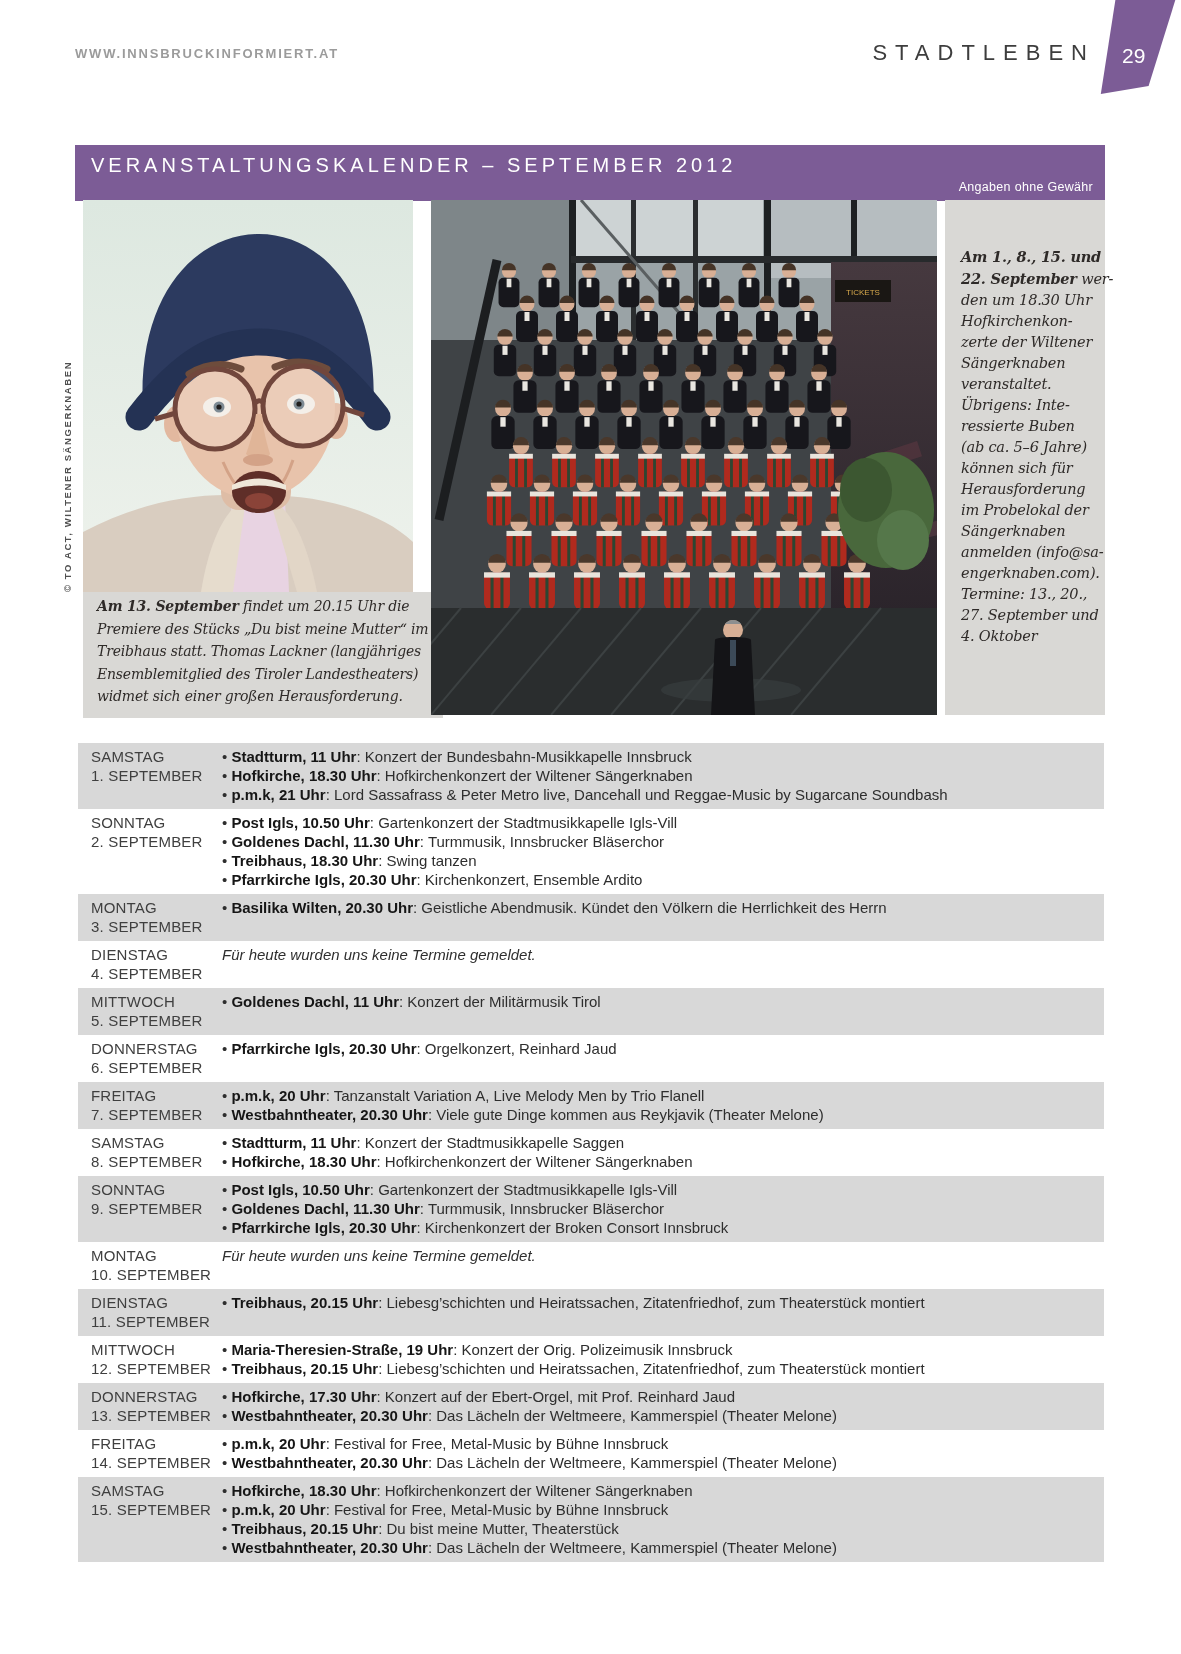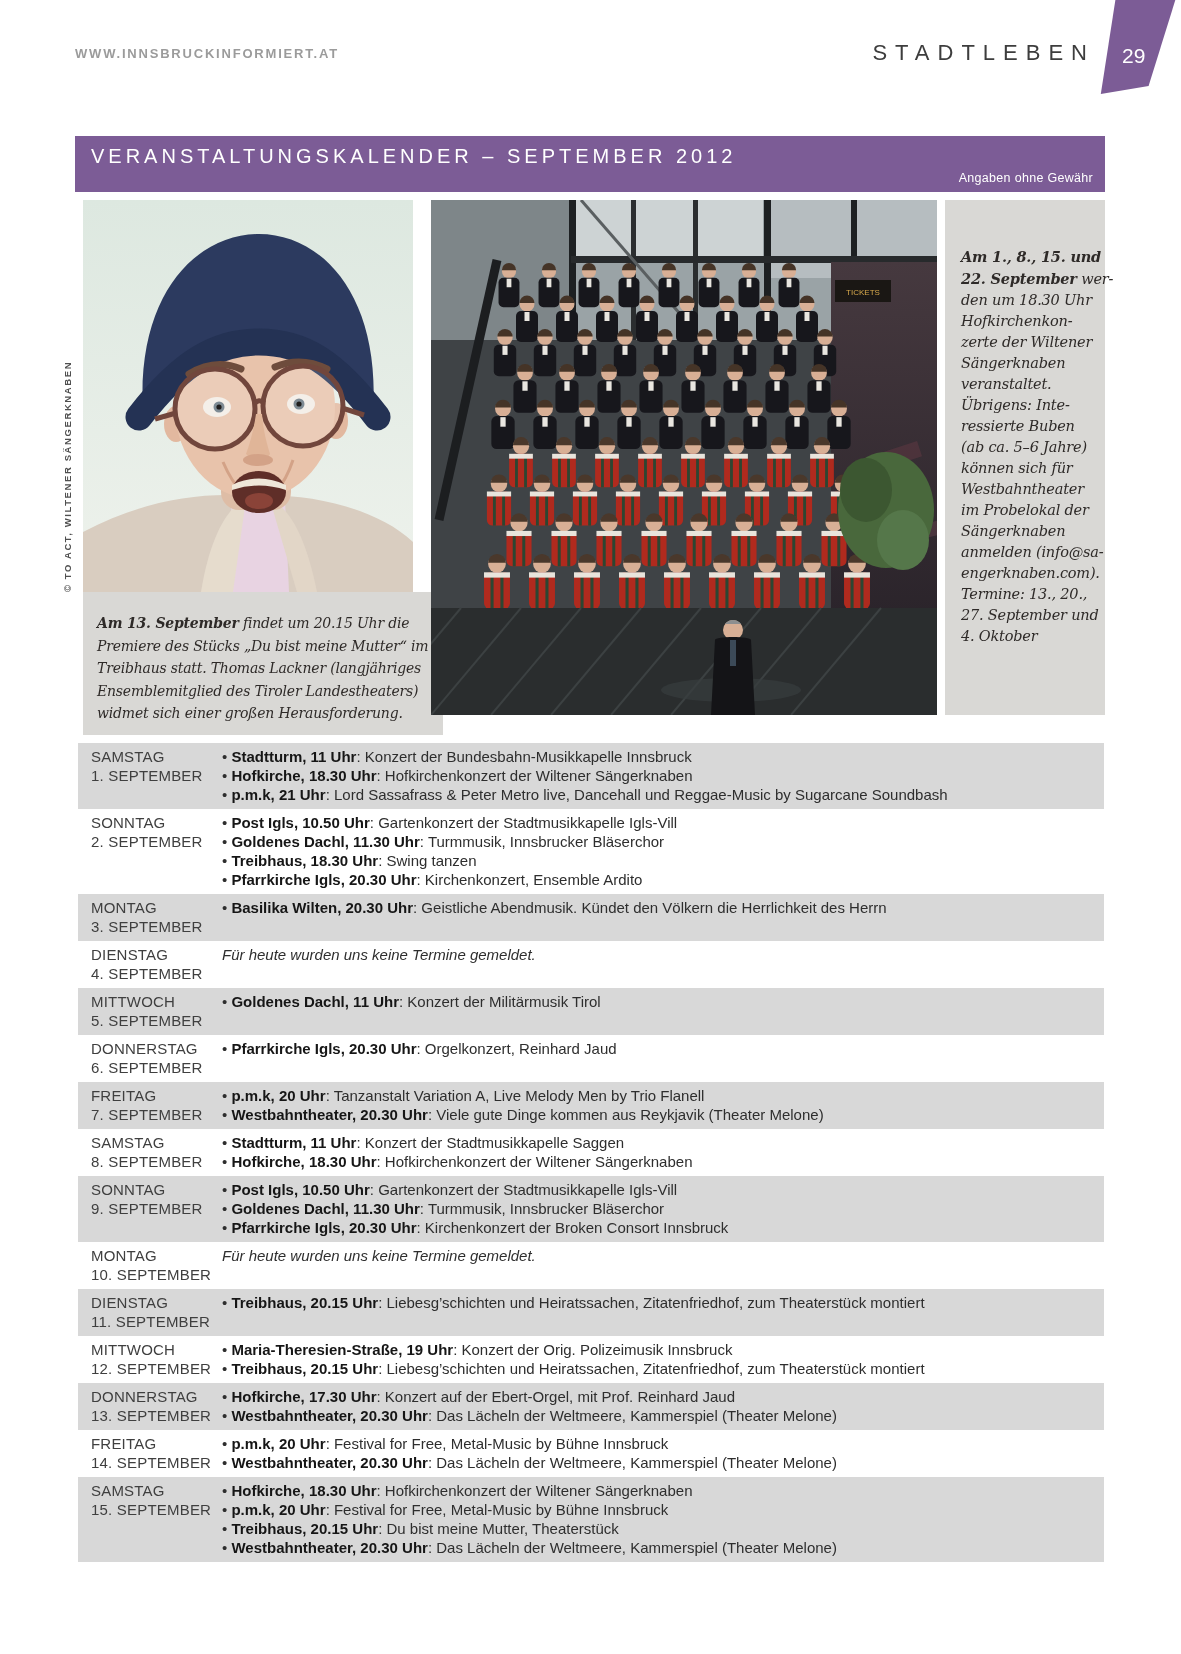--- a/index.html
+++ b/index.html
@@ -13,33 +13,33 @@
   .page{position:relative;width:1181px;height:1654px;background:#fff;overflow:hidden;}
 
   
   .site-url{position:absolute;left:75px;top:46px;font-size:13px;letter-spacing:1.8px;color:#9b9b9b;font-weight:bold;}
   .section-label{position:absolute;right:86px;top:40px;font-size:22px;letter-spacing:8px;color:#3d3d3d;font-weight:400;}
   .page-tab{position:absolute;left:1100px;top:0;width:81px;height:100px;background:var(--purple);
     clip-path:polygon(19% 0, 93% 0, 60% 86%, 1% 94%);}
   .page-tab .num{position:absolute;left:22px;top:44px;color:#fff;font-size:21px;}
 
   
-  .banner{position:absolute;left:75px;top:136px;width:1030px;height:56px;background:var(--purple);color:#fff;padding-left:48px;}
+  .banner{position:absolute;left:75px;top:145px;width:1030px;height:56px;background:var(--purple);color:#fff;padding-left:48px;}
   .banner .title{position:absolute;left:16px;top:0;line-height:41px;font-size:20px;letter-spacing:4px;font-weight:400;}
   .banner .disclaimer{position:absolute;right:12px;bottom:7px;font-size:12.5px;letter-spacing:0.3px;}
 
   
   .photo-left{position:absolute;left:83px;top:200px;width:330px;height:392px;overflow:hidden;}
   .photo-mid{position:absolute;left:431px;top:200px;width:506px;height:515px;overflow:hidden;}
   .photo-left svg,.photo-mid svg{display:block;width:100%;height:100%;}
   .credit-vertical{position:absolute;left:62px;top:592px;transform:rotate(-90deg);transform-origin:left top;
     white-space:nowrap;font-size:9.5px;letter-spacing:1.6px;color:#4f4f4f;font-weight:700;}
 
   .caption-left{position:absolute;left:83px;top:592px;width:360px;min-height:123px;background:var(--box-gray);
-    padding:20px 12px 10px 14px;font-family:"DejaVu Serif","Liberation Serif",serif;font-style:italic;
+    padding:3px 12px 10px 14px;font-family:"DejaVu Serif","Liberation Serif",serif;font-style:italic;
     font-size:14px;line-height:22.6px;color:#2e2a28;letter-spacing:-0.2px;}
   .caption-left b{font-weight:700;}
 
   .sidebar-box{position:absolute;left:945px;top:200px;width:160px;height:515px;background:var(--box-gray);
     padding:46px 10px 0 16px;font-family:"DejaVu Serif","Liberation Serif",serif;font-style:italic;
     font-size:14.5px;color:#2e2a28;}
   .sb-line{line-height:21px;white-space:nowrap;letter-spacing:-0.2px;}
   .sb-line b{font-weight:700;}
 
   
@@ -280,21 +280,21 @@
         <div class="sb-line"><b>22. September</b> wer-</div>
         <div class="sb-line">den um 18.30 Uhr</div>
         <div class="sb-line">Hofkirchenkon-</div>
         <div class="sb-line">zerte der Wiltener</div>
         <div class="sb-line">Sängerknaben</div>
         <div class="sb-line">veranstaltet.</div>
         <div class="sb-line">Übrigens: Inte-</div>
         <div class="sb-line">ressierte Buben</div>
         <div class="sb-line">(ab ca. 5–6 Jahre)</div>
         <div class="sb-line">können sich für</div>
-        <div class="sb-line">Westbahntheater</div>
+        <div class="sb-line">Herausforderung</div>
         <div class="sb-line">im Probelokal der</div>
         <div class="sb-line">Sängerknaben</div>
         <div class="sb-line">anmelden (info@sa-</div>
         <div class="sb-line">engerknaben.com).</div>
         <div class="sb-line">Termine: 13., 20.,</div>
         <div class="sb-line">27. September und</div>
         <div class="sb-line">4. Oktober</div>
       </div>
   </div>
 

